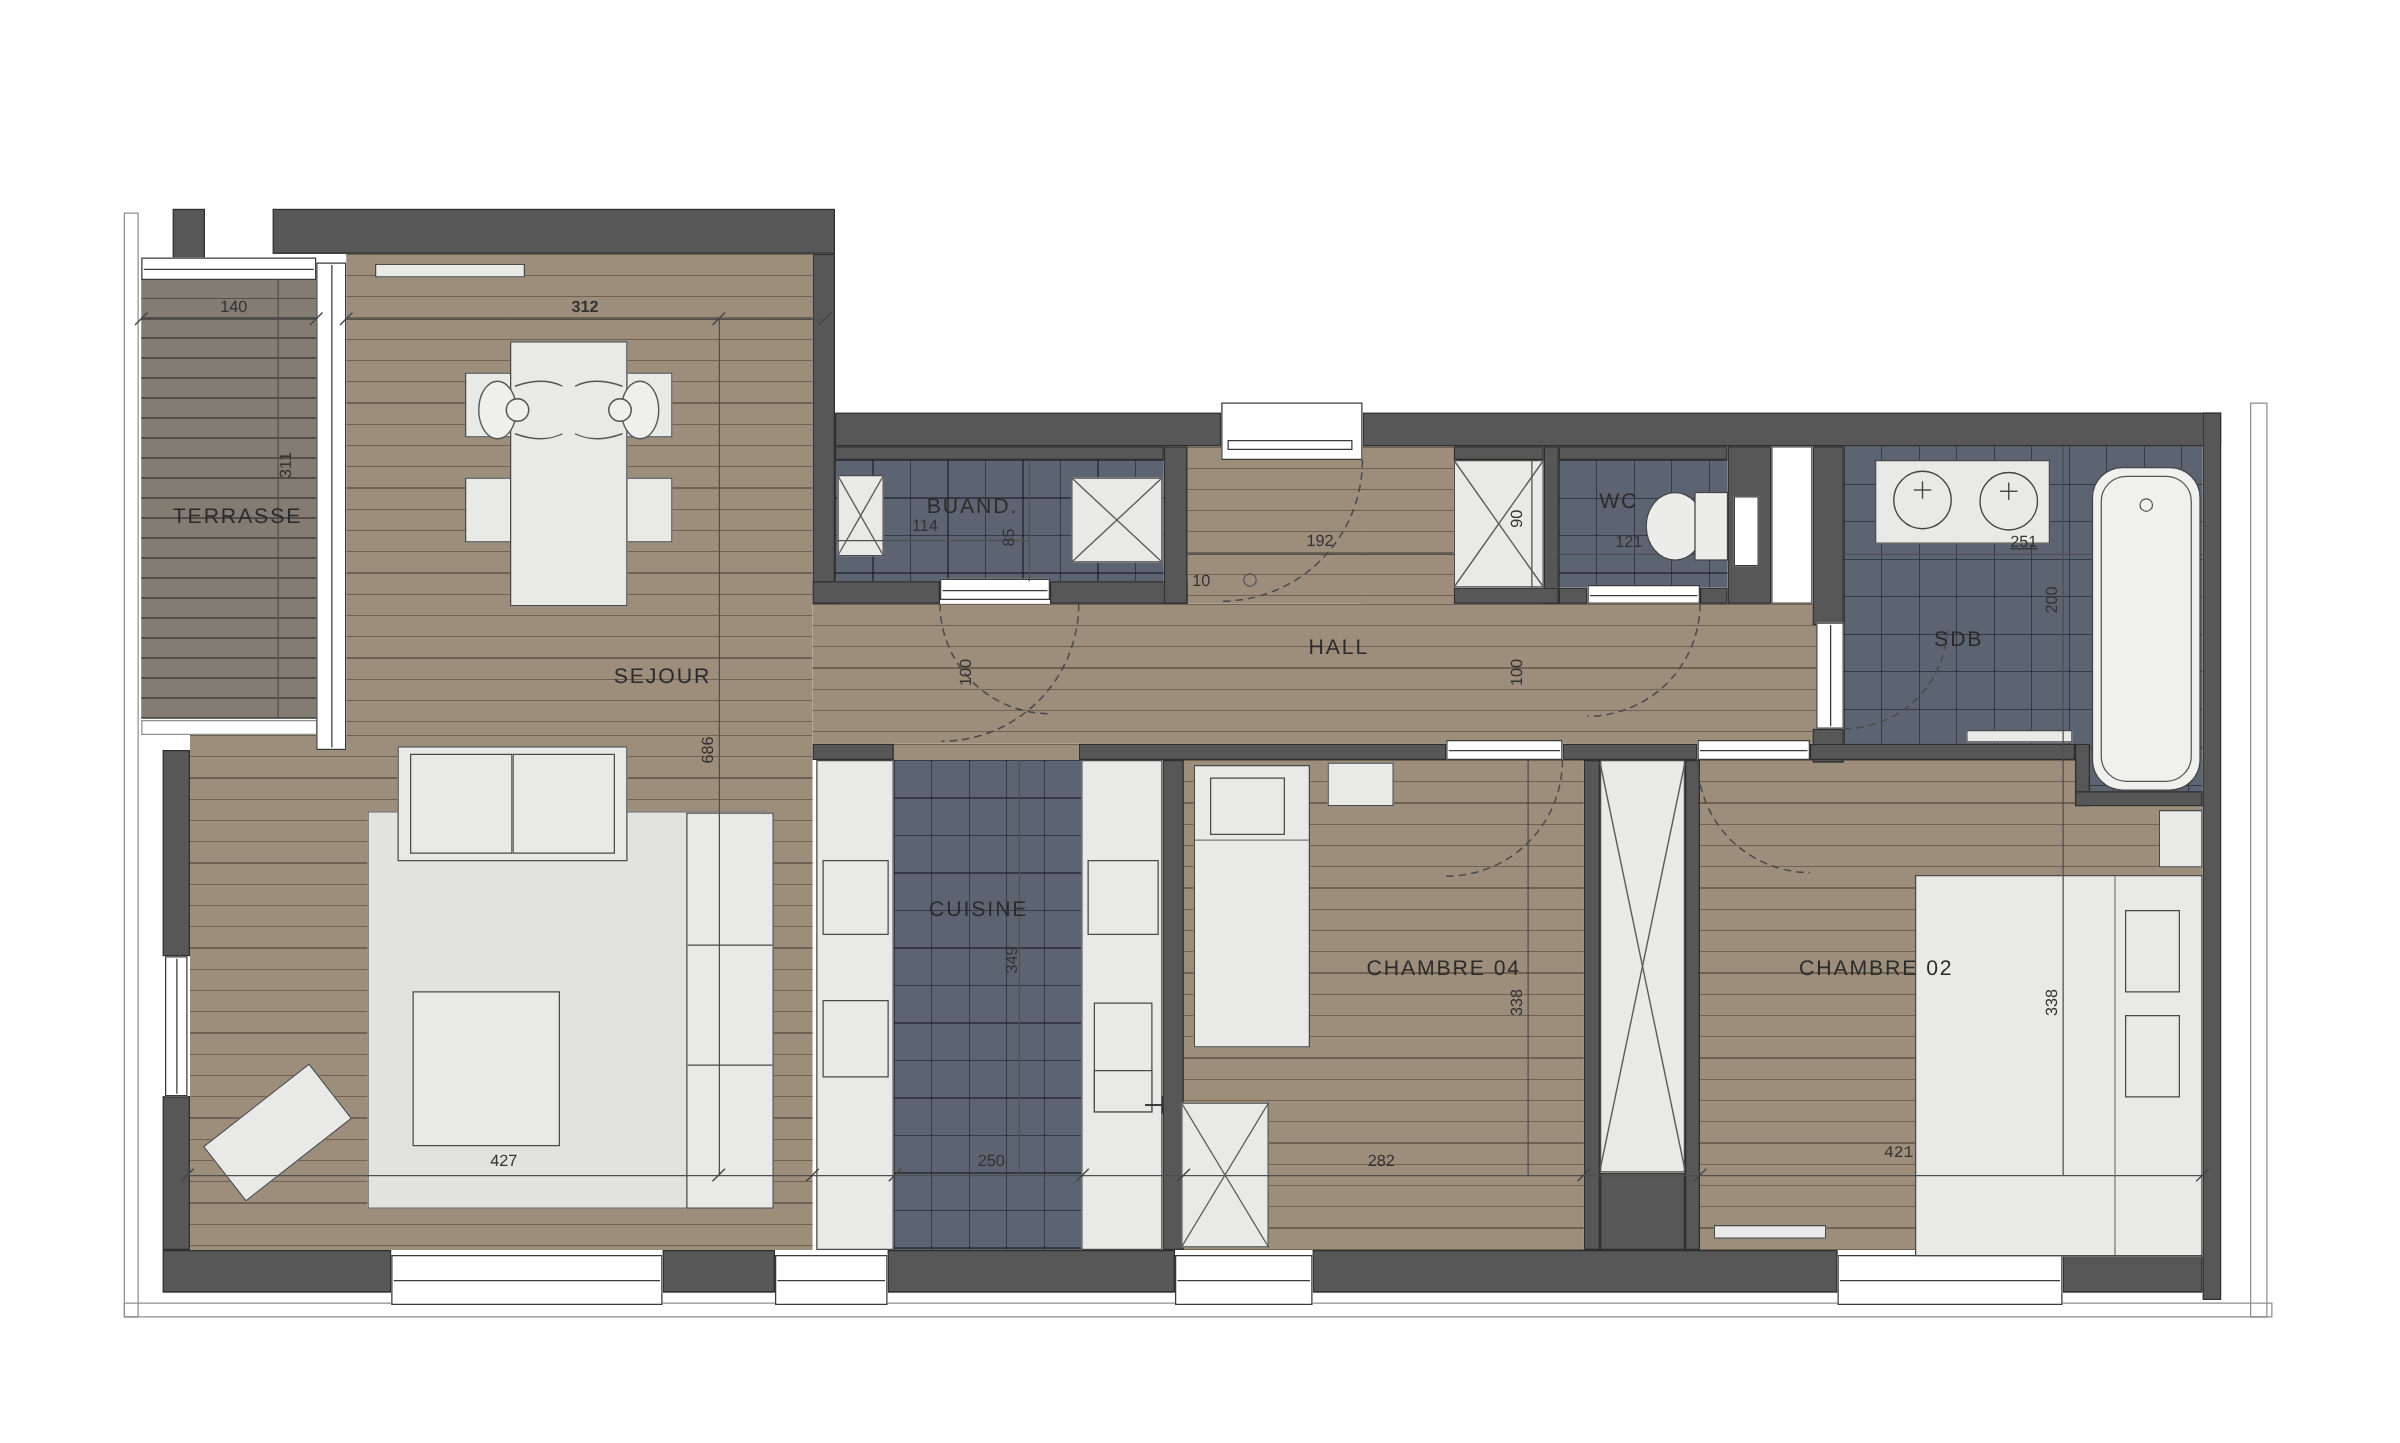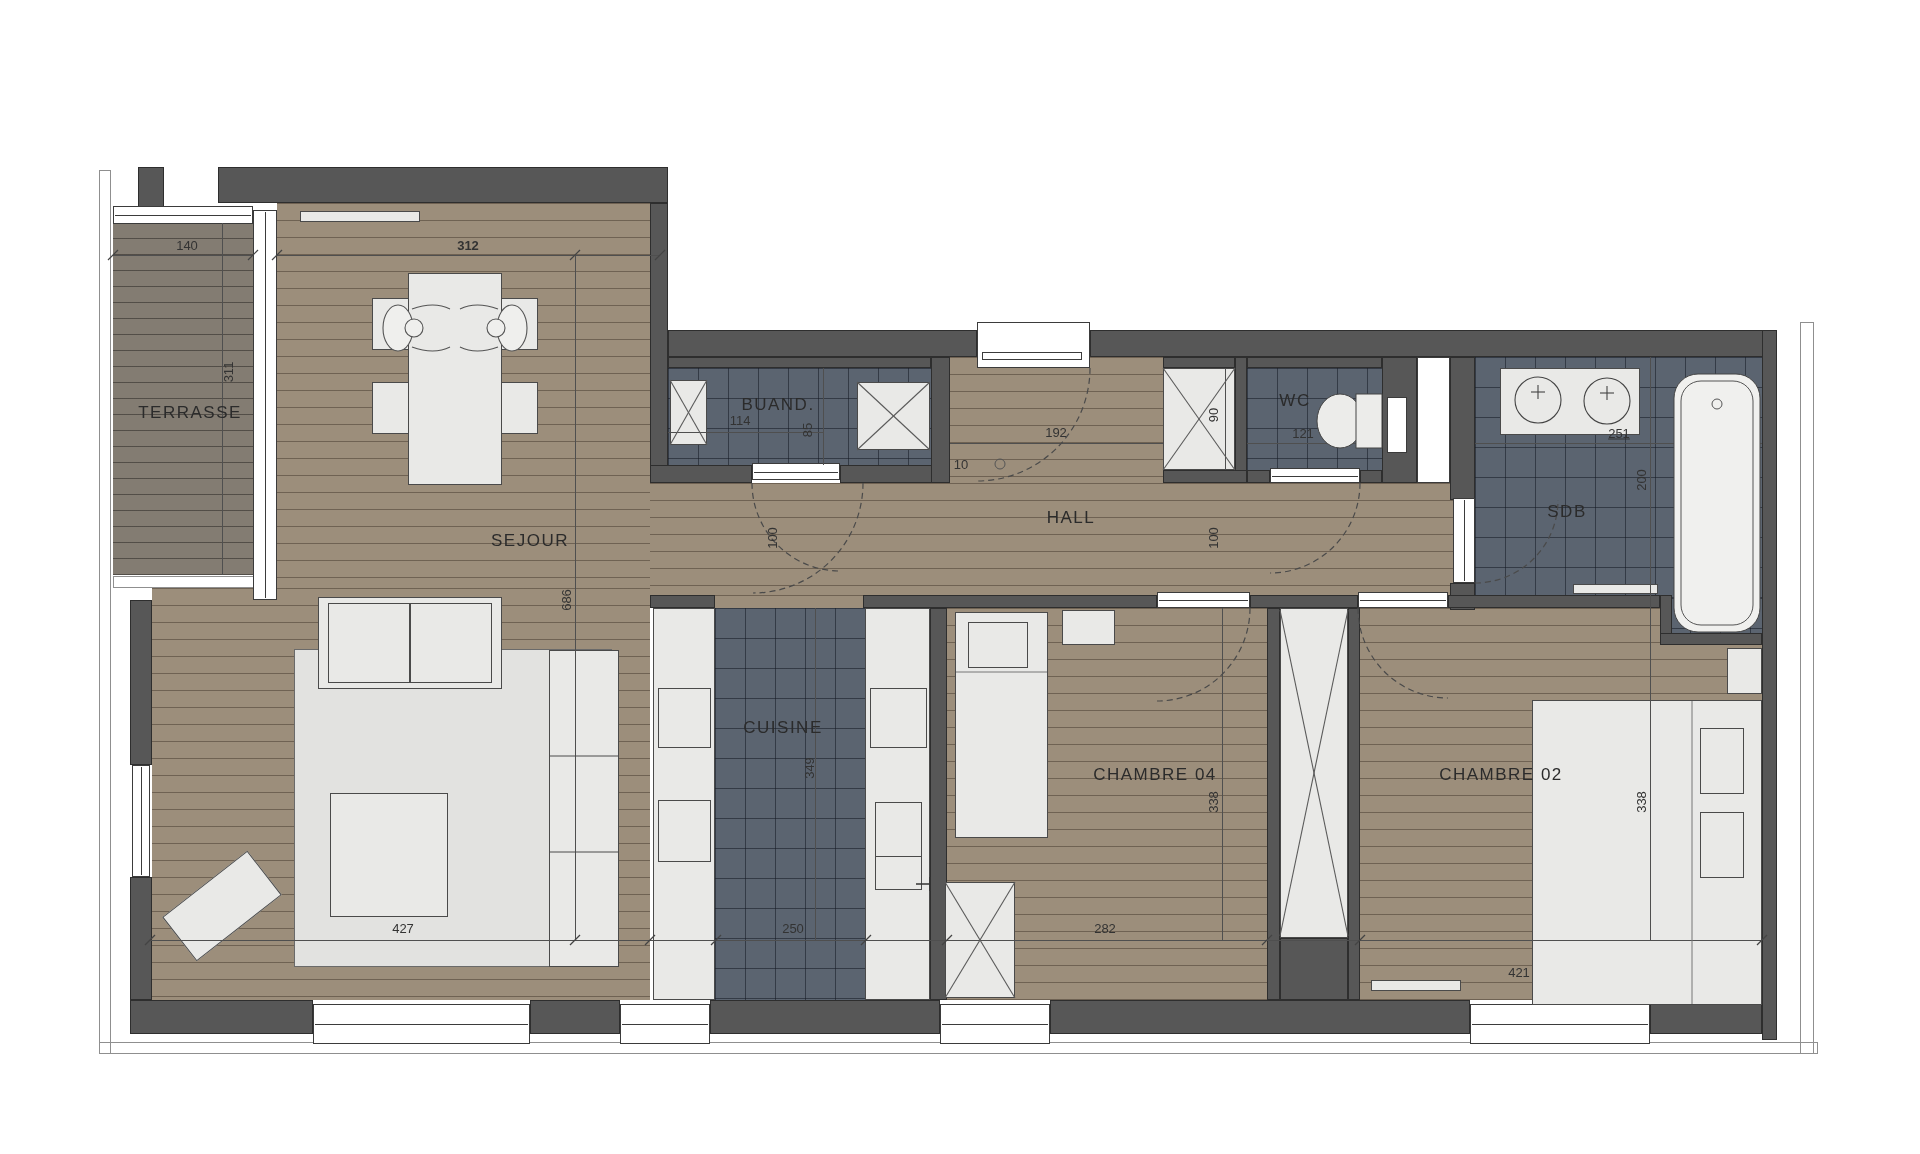--- a/index.html
+++ b/index.html
@@ -278,16 +278,16 @@
       <div class="dim-label" style="left: 1619px; top: 433px; text-decoration: underline;">251</div>
       <div class="dim-label vert" style="left: 1641px; top: 480px;">200</div>
       <div class="dim-label vert" style="left: 772px; top: 538px;">100</div>
       <div class="dim-label vert" style="left: 1213px; top: 538px;">100</div>
       <div class="dim-label vert" style="left: 809px; top: 768px;">349</div>
       <div class="dim-label vert" style="left: 1213px; top: 802px;">338</div>
       <div class="dim-label vert" style="left: 1641px; top: 802px;">338</div>
       <div class="dim-label" style="left: 403px; top: 928px;">427</div>
       <div class="dim-label" style="left: 793px; top: 928px;">250</div>
       <div class="dim-label" style="left: 1105px; top: 928px;">282</div>
-      <div class="dim-label" style="left: 1519px; top: 972px;">421</div>
+      <div class="dim-label" style="left: 1519px; top: 922px; font-family: Liberation Mono, monospace;">421</div>
     </div>
 
 </div>
 
 </body></html>

